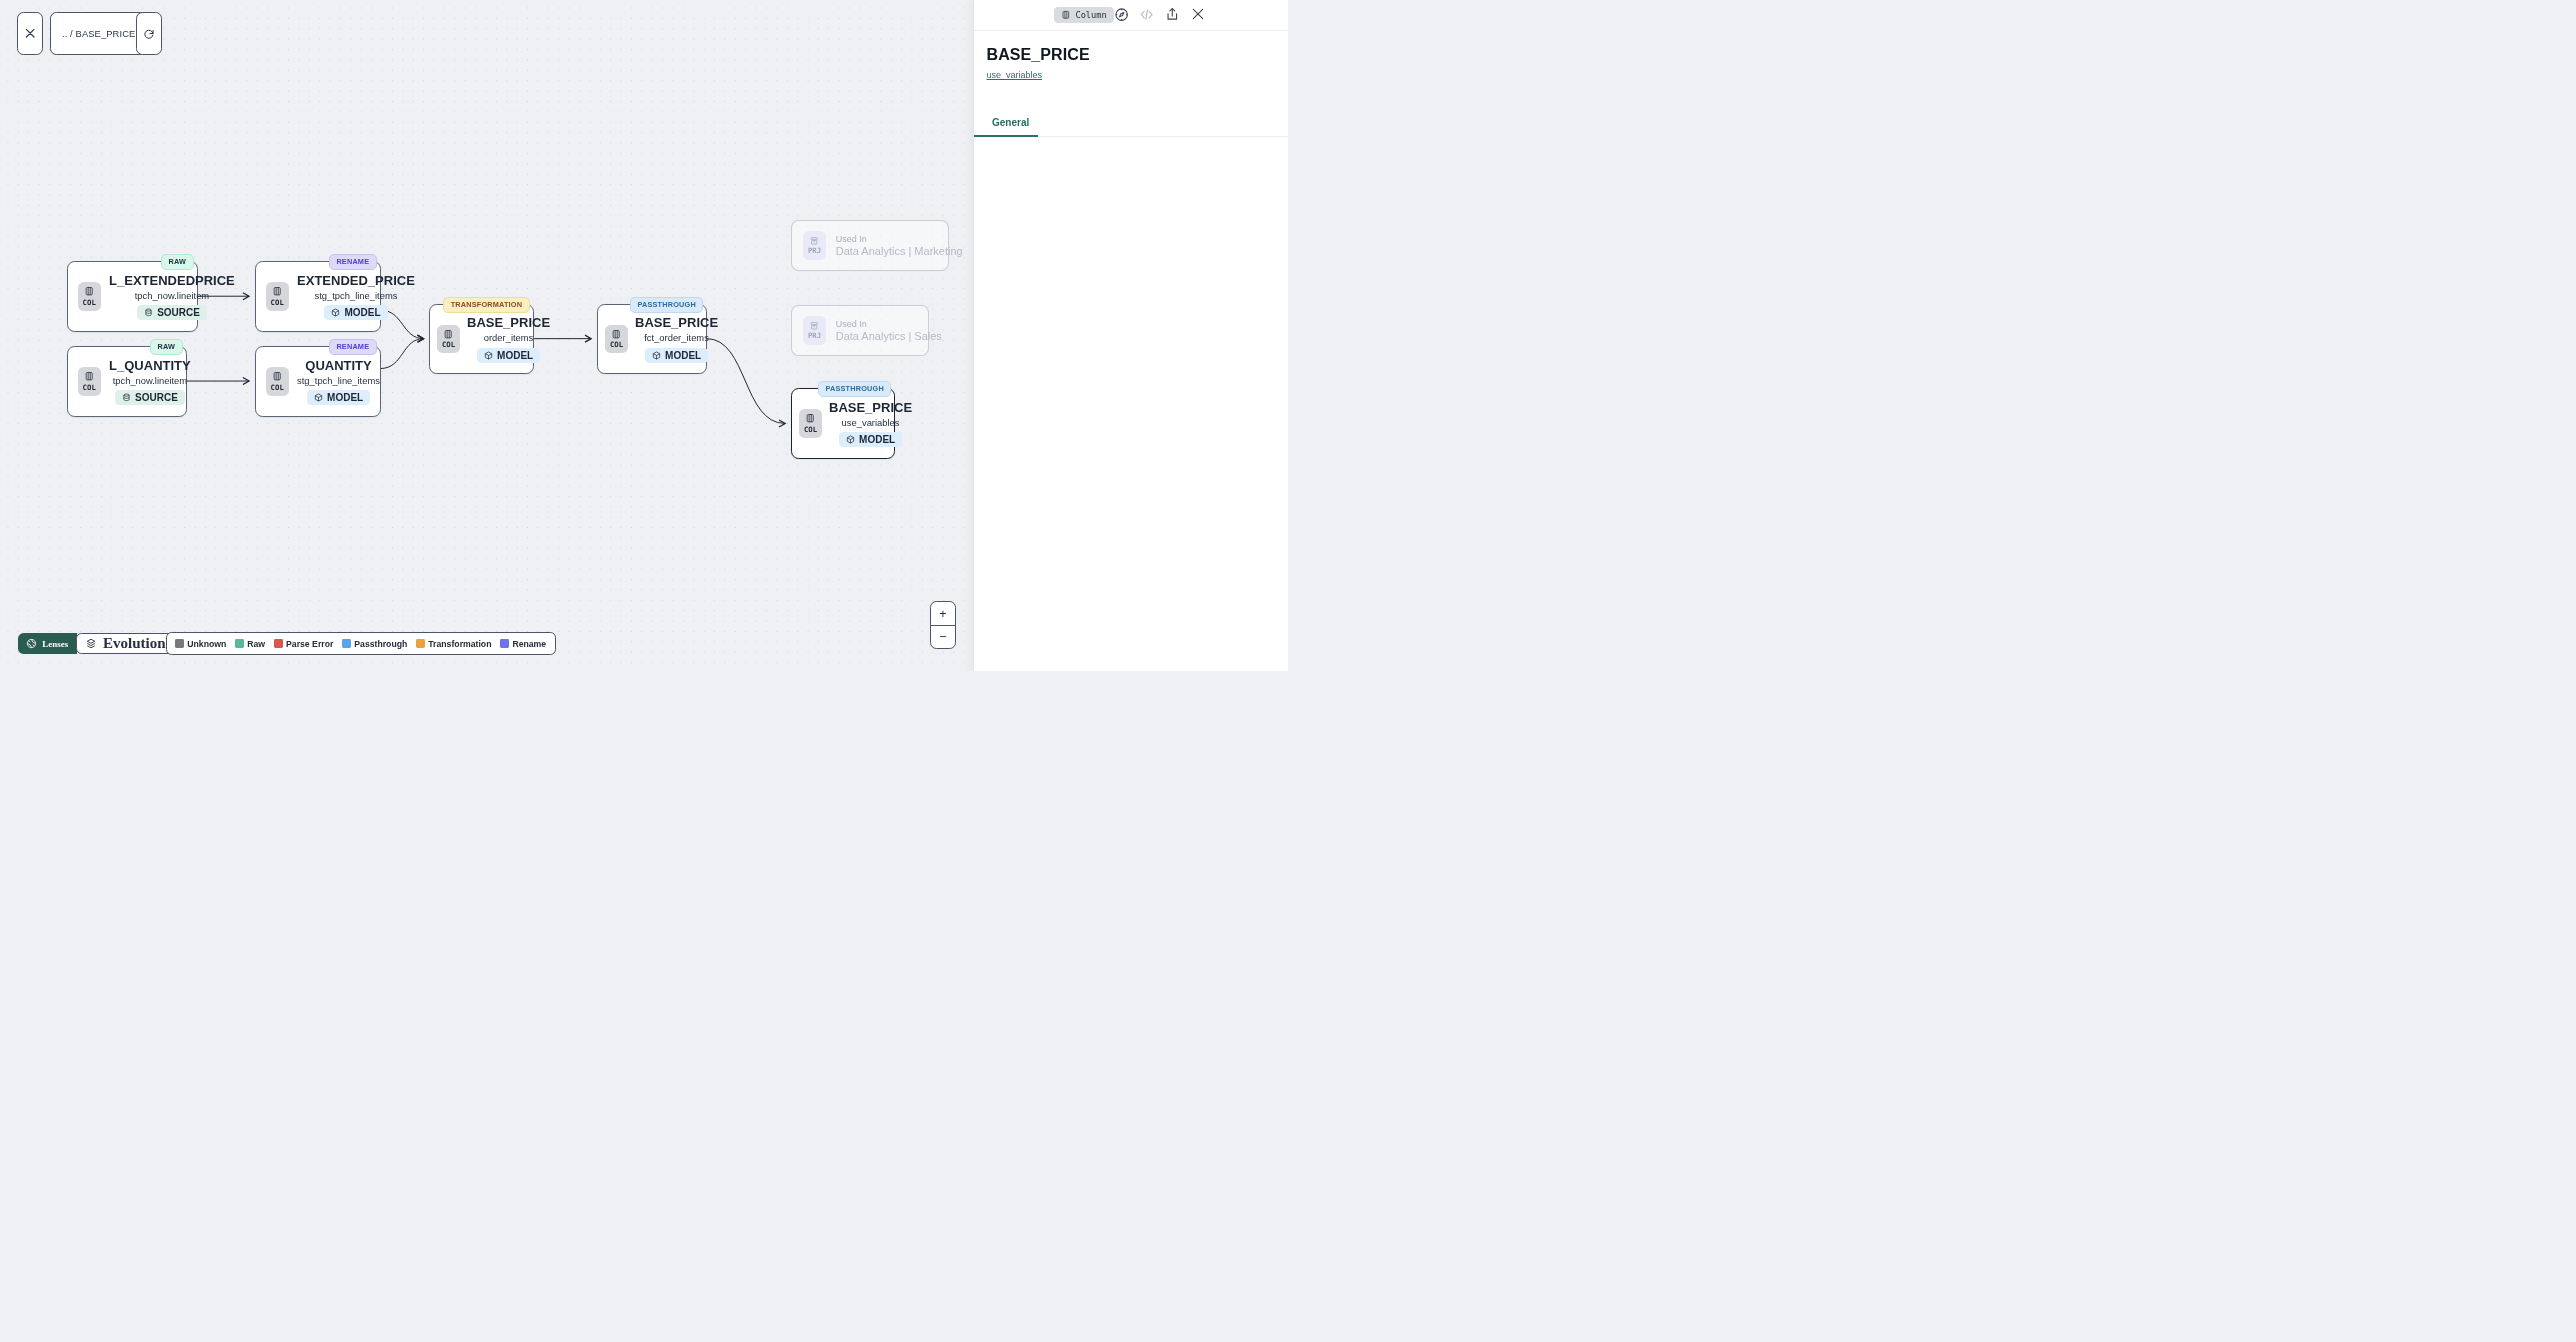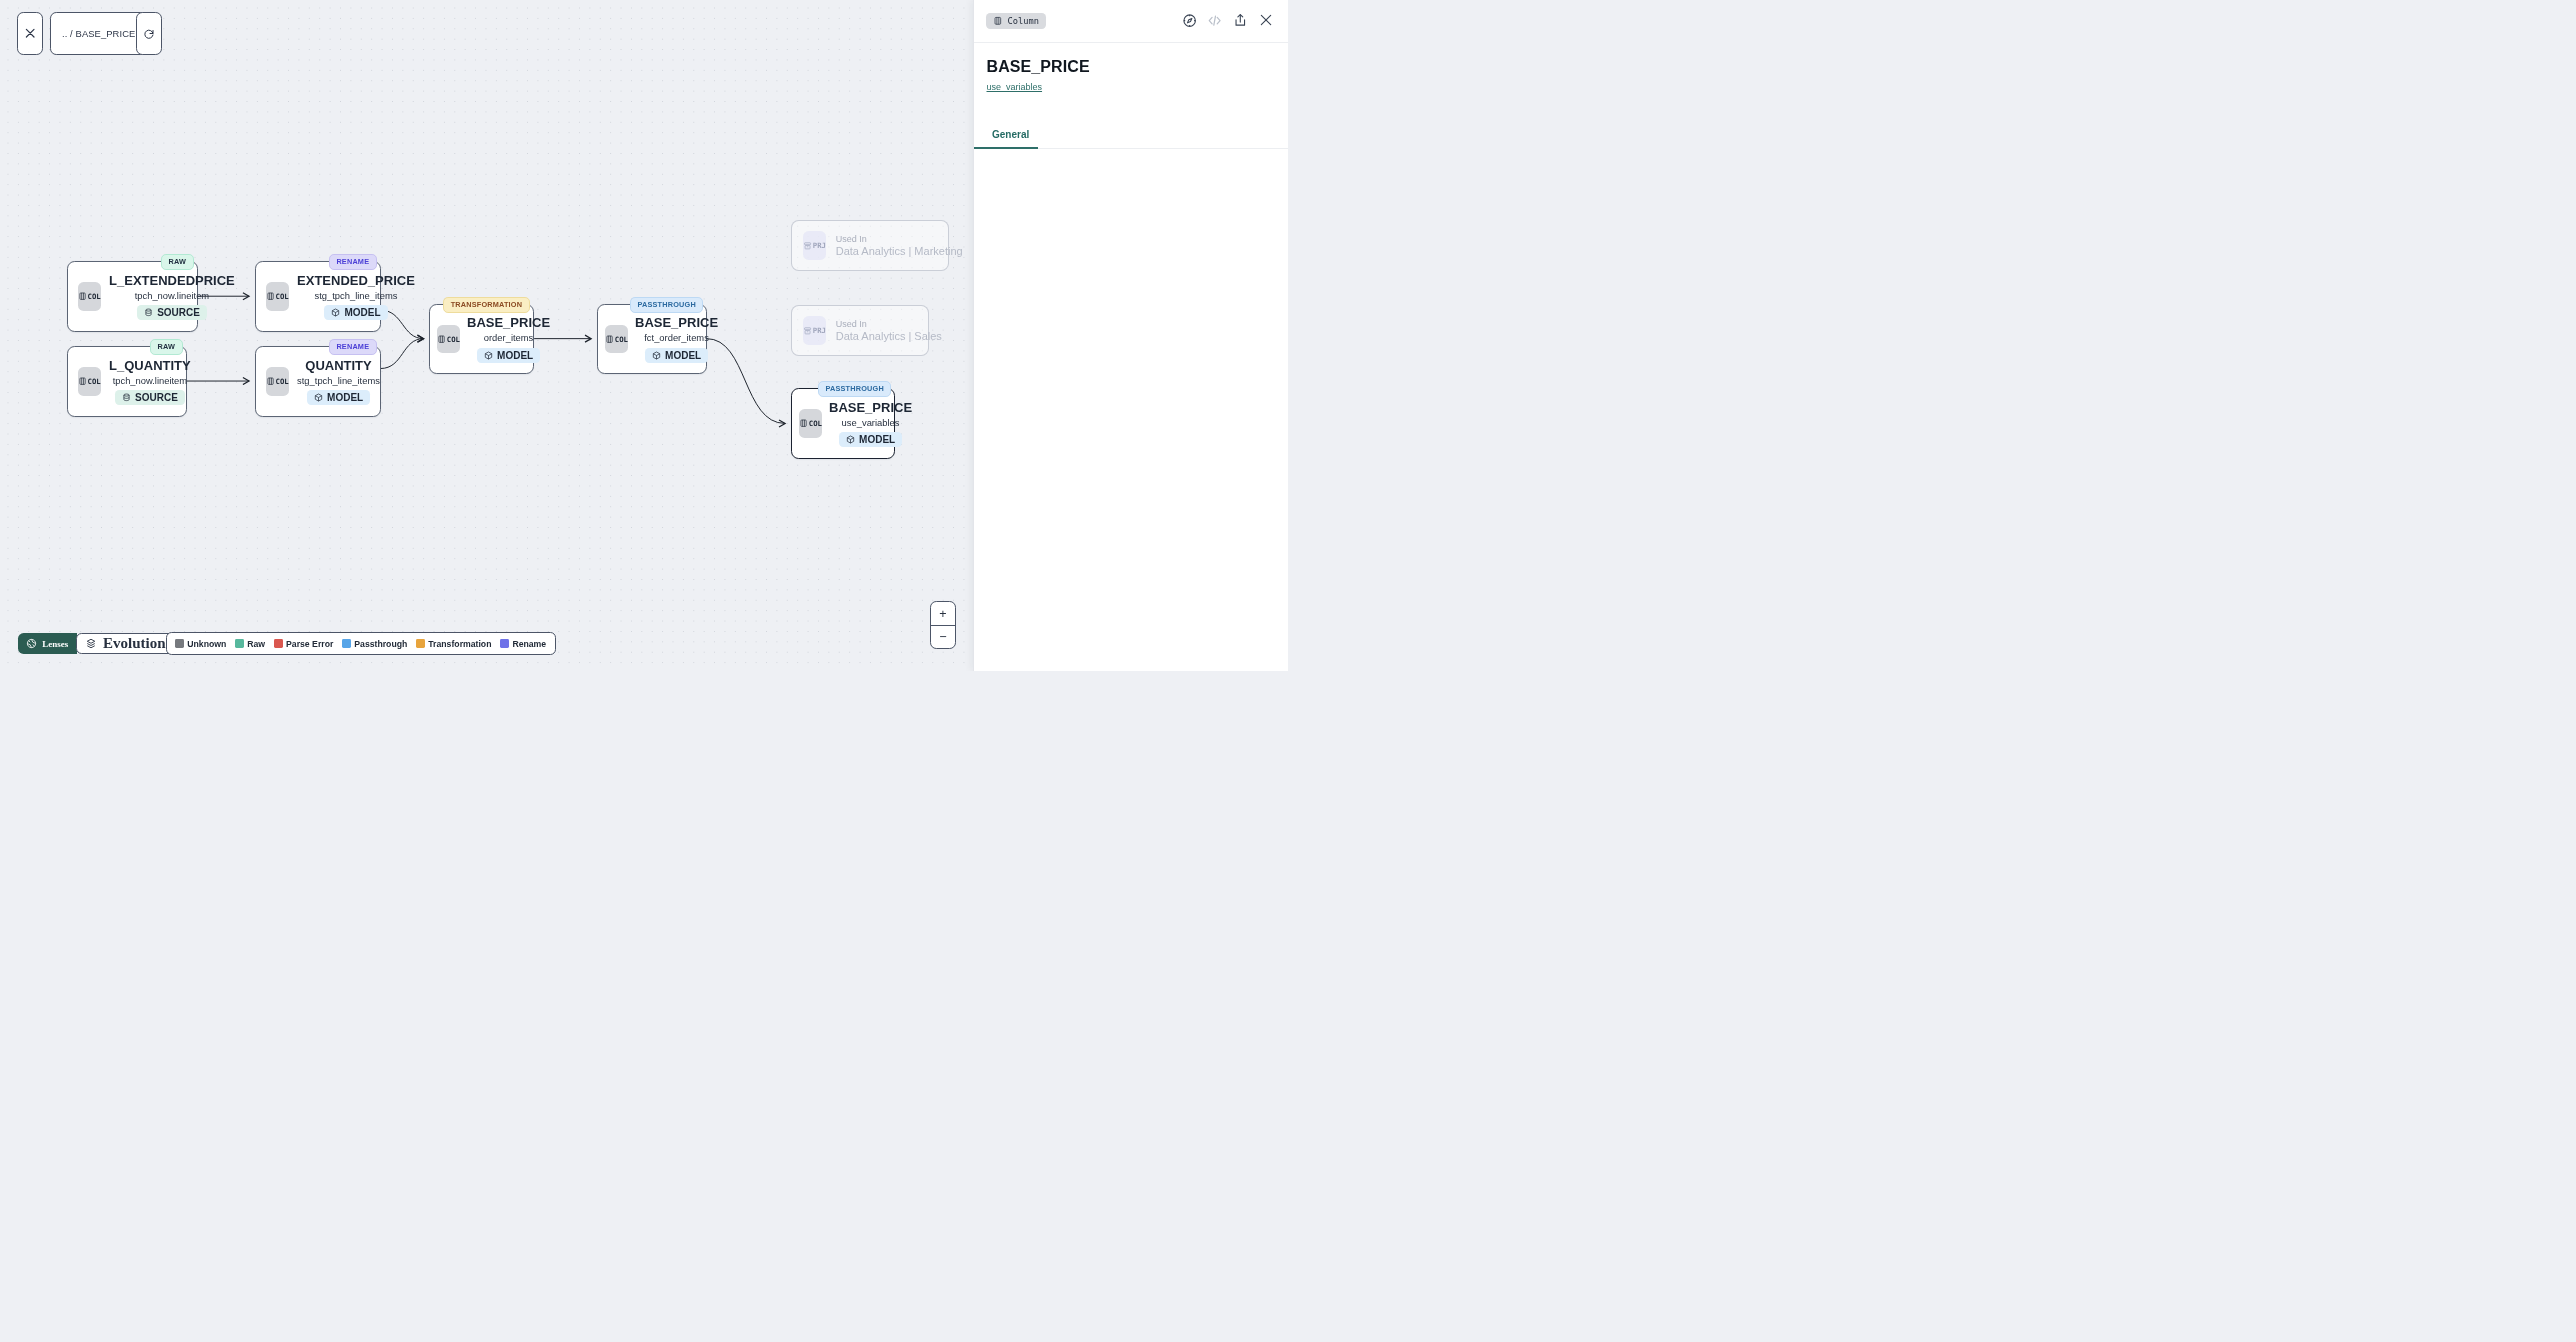--- a/index.html
+++ b/index.html
@@ -25,21 +25,21 @@
   .breadcrumb { padding:0 11px; font-size:9.4px; font-weight:500; letter-spacing:0.1px; }
 
   
   .node {
     position:absolute; background:#fff; border:1px solid #5b6474; border-radius:7.7px;
     box-shadow:0 0.7px 1.4px rgba(25,32,45,.06);
   }
   .node.selected { border:1.8px solid #1b2230; }
   .node-inner { display:flex; align-items:center; gap:8.4px; padding:9.7px 9.7px; height:100%; }
   .chip {
-    flex:0 0 auto; display:flex; flex-direction:row; align-items:center; justify-content:center;
+    flex:0 0 auto; display:flex; flex-direction:column; align-items:center; justify-content:center;
     background:#d5d7db; border-radius:5.6px; width:23px; height:28.5px; gap:0.7px;
     font-family:"DejaVu Sans Mono",monospace; font-size:7.3px; font-weight:700; color:#222b38;
   }
   .node-main { display:flex; flex-direction:column; align-items:center; flex:1; gap:2.1px; }
   .node-title { font-size:13px; font-weight:700; color:#1d2634; white-space:nowrap; }
   .node-sub { font-size:9.4px; color:#27303f; white-space:nowrap; }
   .pill {
     display:inline-flex; align-items:center; gap:4.2px; border-radius:4.2px;
     padding:2.1px 7px; font-size:10px; font-weight:700; color:#1d2634; margin-top:2.1px;
   }
@@ -91,21 +91,21 @@
   .zoom-btn { height:23px; display:flex; align-items:center; justify-content:center;
     font-size:12.5px; color:#27303f; cursor:pointer; }
   .zoom-btn + .zoom-btn { border-top:1px solid #4c5567; }
 
   
   .panel {
     position:absolute; left:973px; top:0; width:315px; height:671px; background:#fff;
     border-left:0.7px solid #e3e5ea; box-shadow:-2.8px 0 7px rgba(25,32,45,.05);
   }
   .panel-header {
-    height:43px; display:flex; align-items:center; justify-content:space-between;
+    height:31px; display:flex; align-items:center; justify-content:center;
     padding:0 14px 0 12px; border-bottom:0.7px solid #eceef1;
   }
   .type-chip {
     display:flex; align-items:center; gap:4.9px; background:#d9dbdf; border-radius:4.2px;
     padding:2.8px 7px; font-family:"DejaVu Sans Mono",monospace; font-size:8.7px; color:#27303f;
   }
   .panel-icons { display:flex; align-items:center; gap:10.4px; }
   .picon { width:15.3px; height:15.3px; color:#3a4454; cursor:pointer; display:flex; }
   .picon.disabled { color:#b9bfc9; cursor:default; }
 

